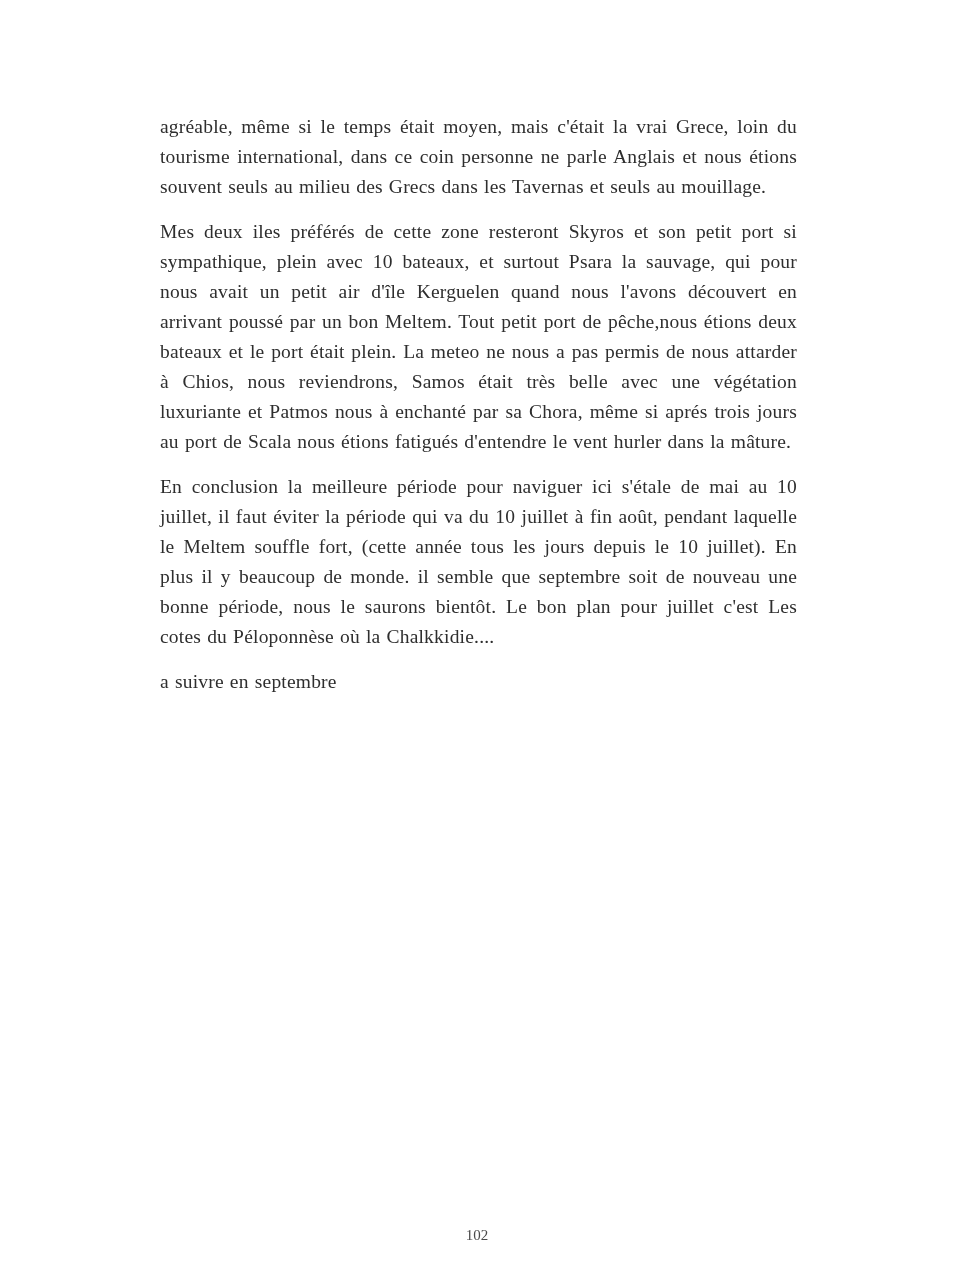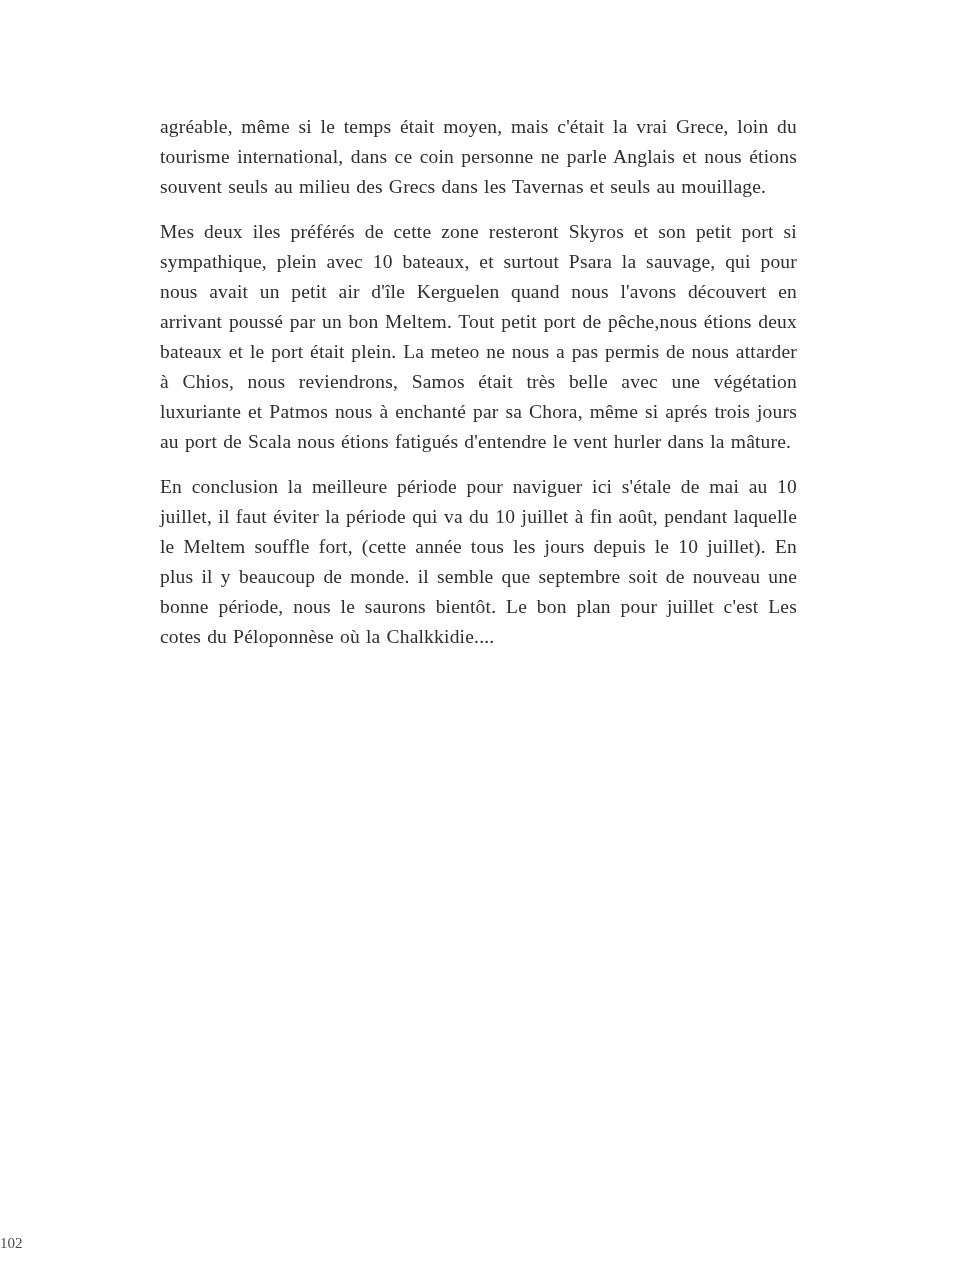--- a/index.html
+++ b/index.html
@@ -29,31 +29,32 @@
   .page-body p {
     margin: 0 0 15px 0;
     font-size: 19.5px;
     line-height: 30px;
     text-align: justify;
     letter-spacing: 0.2px;
     word-spacing: 1px;
   }
   .page-footer {
     position: absolute;
-    bottom: 24px;
+    bottom: 32px;
     left: 0;
     width: 100%;
-    text-align: left;
+    text-align: center;
     font-size: 15px;
     color: #4a4a4a;
   }
 </style>
 </head>
 <body>
 
 <div class="page">
   <div class="page-body">
     <p>agréable, même si le temps était moyen, mais c'était la vrai Grece, loin du tourisme international, dans ce coin personne ne parle Anglais et nous étions souvent seuls au milieu des Grecs dans les Tavernas et seuls au mouillage.</p>
     <p>Mes deux iles préférés de cette zone resteront Skyros et son petit port si sympathique, plein avec 10 bateaux, et surtout Psara la sauvage, qui pour nous avait un petit air d'île Kerguelen quand nous l'avons découvert en arrivant poussé par un bon Meltem. Tout petit port de pêche,nous étions deux bateaux et le port était plein. La meteo ne nous a pas permis de nous attarder à Chios, nous reviendrons, Samos était très belle avec une végétation luxuriante et Patmos nous à enchanté par sa Chora, même si aprés trois jours au port de Scala nous étions fatigués d'entendre le vent hurler dans la mâture.</p>
     <p>En conclusion la meilleure période pour naviguer ici s'étale de mai au 10 juillet, il faut éviter la période qui va du 10 juillet à fin août, pendant laquelle le Meltem souffle fort, (cette année tous les jours depuis le 10 juillet). En plus il y beaucoup de monde. il semble que septembre soit de nouveau une bonne période, nous le saurons bientôt. Le bon plan pour juillet c'est Les cotes du Péloponnèse où la Chalkkidie....</p>
+    <p>a suivre en septembre</p>
   </div>
   <div class="page-footer">102</div>
 </div>
 
 </body></html>

